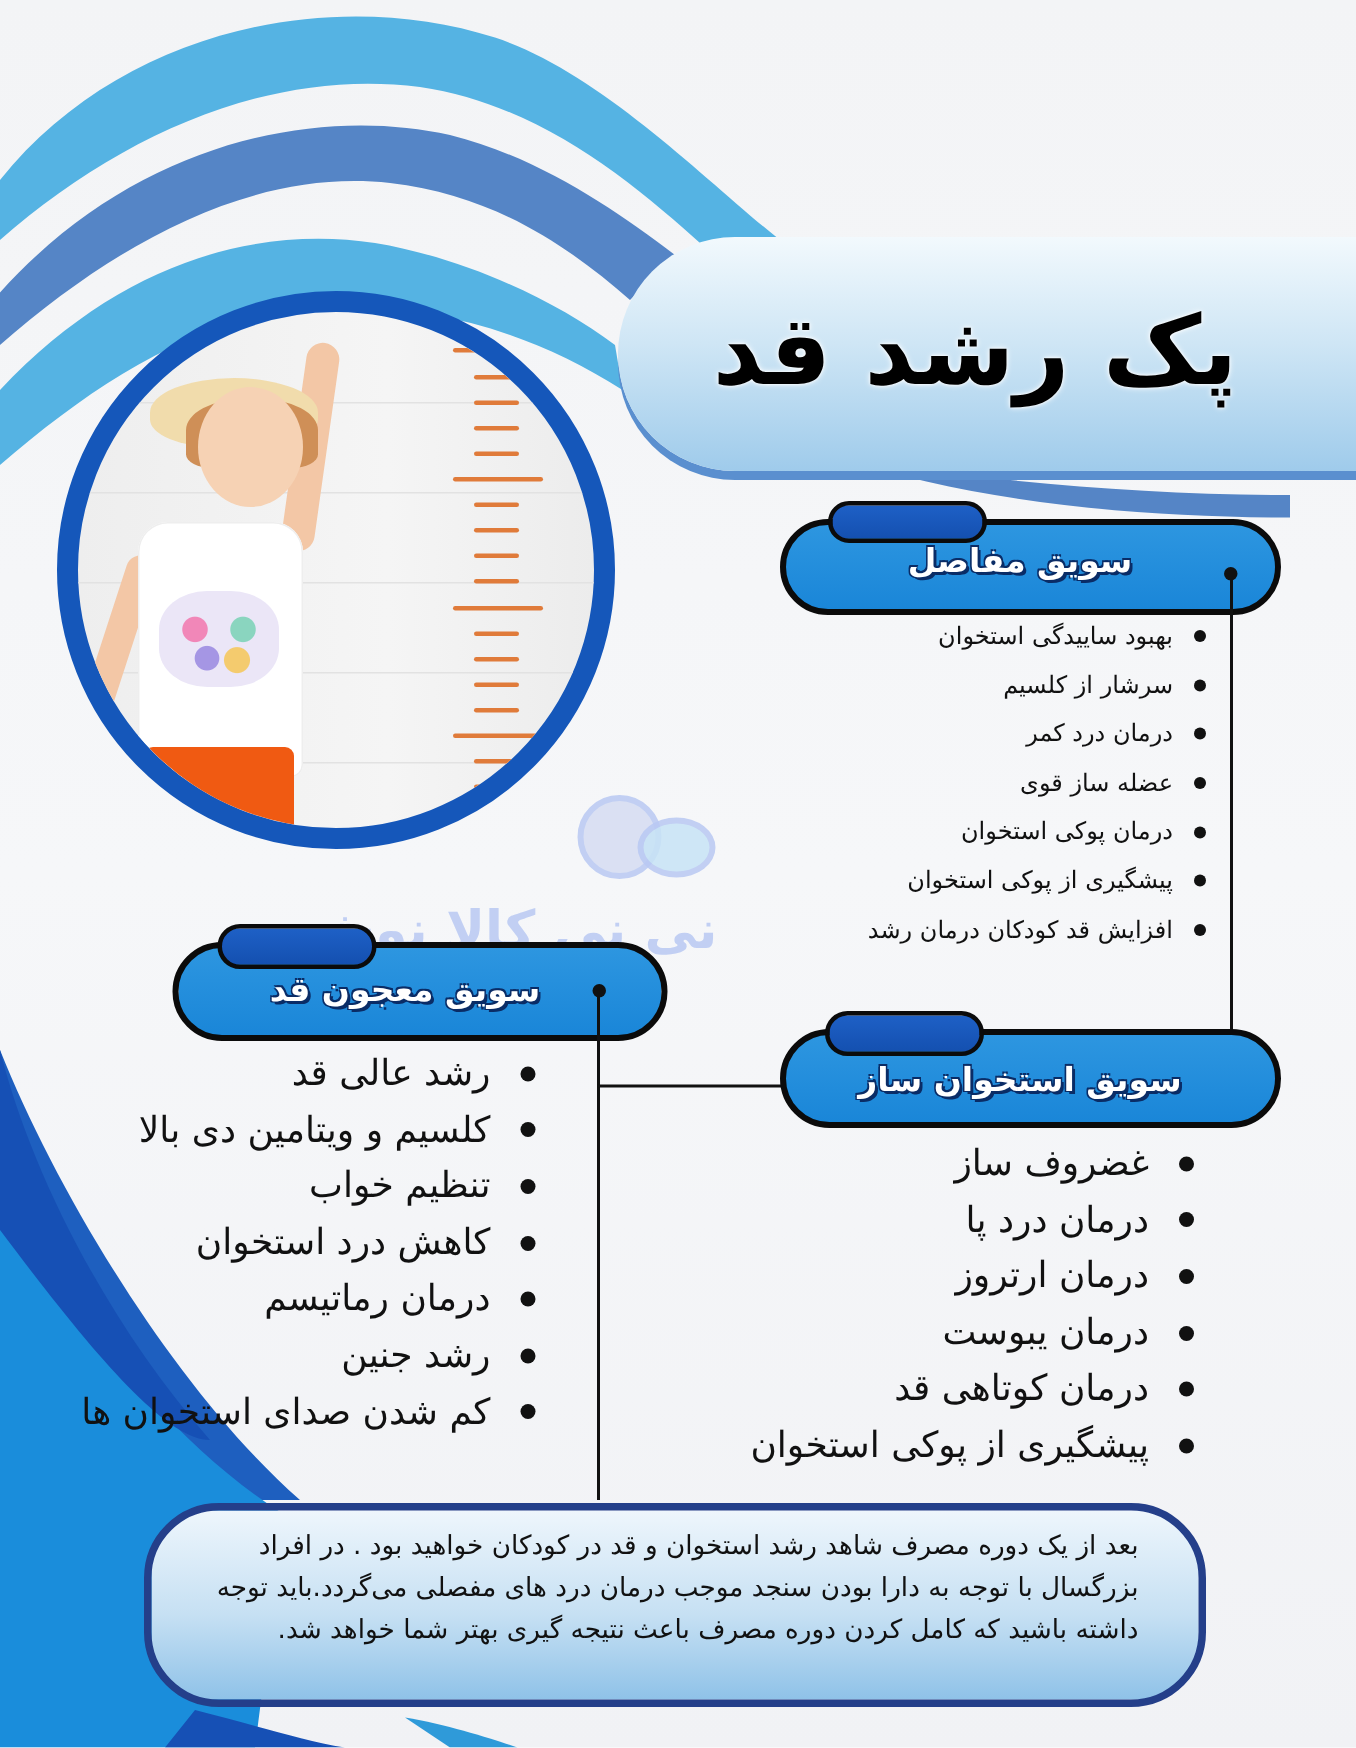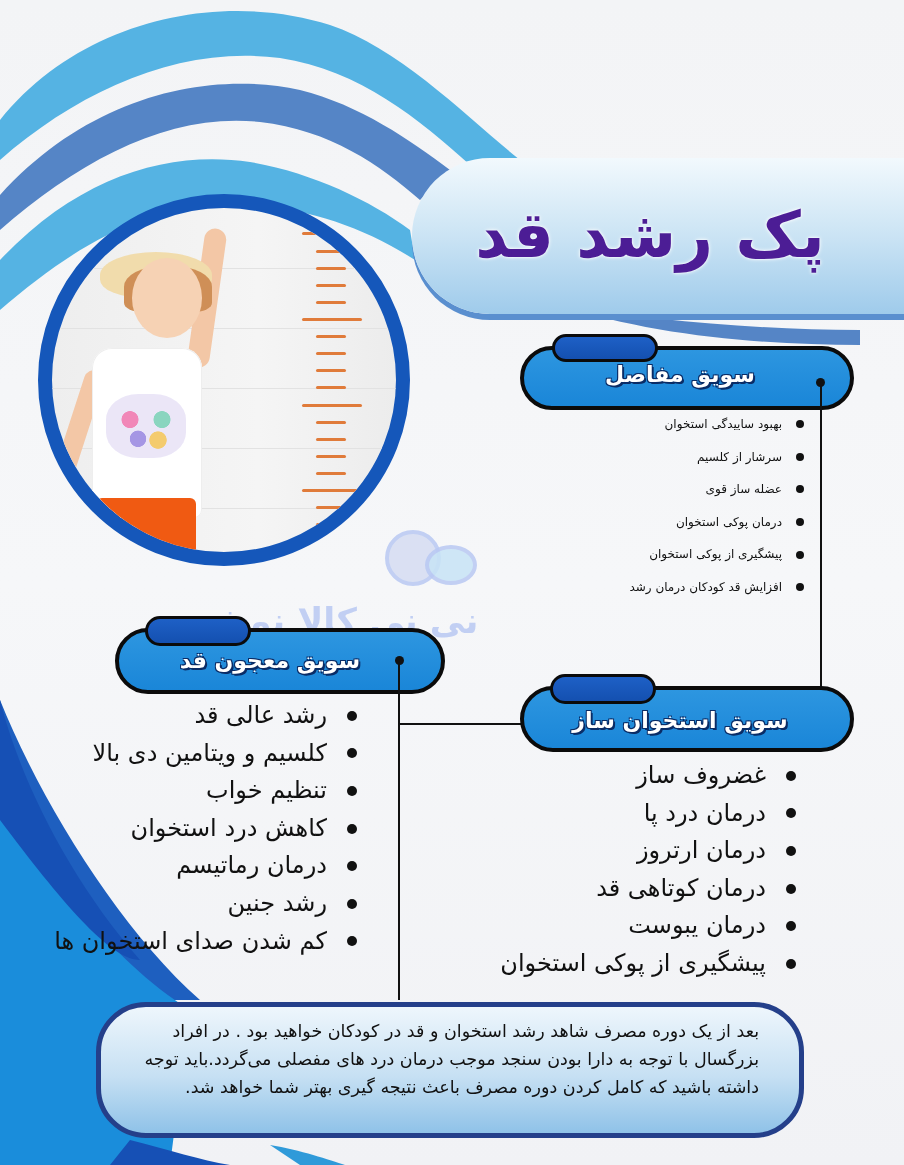--- a/index.html
+++ b/index.html
@@ -14,21 +14,21 @@
   
   .title-banner {
     left: 412px; top: 158px; width: 520px; height: 156px;
     border-radius: 78px 0 0 78px;
     background: linear-gradient(180deg, #f2f9fd 0%, #cfe6f5 45%, #9fcbeb 100%);
     box-shadow: 0 6px 0 #5a8fcf;
   }
   .title-text {
     left: 430px; top: 185px; width: 440px; height: 100px;
     direction: rtl; text-align: center;
-    font-size: 64px; font-weight: bold; color: #4c1d95;
+    font-size: 64px; font-weight: bold; color: #000000;
     -webkit-text-stroke: 0px; text-shadow: 0 0 4px #fff, 0 0 2px #fff;
     line-height: 100px;
   }
 
   
   .photo {
     left: 38px; top: 194px; width: 372px; height: 372px;
     border-radius: 50%;
     border: 14px solid #1557ba;
     box-sizing: border-box;
@@ -79,21 +79,21 @@
   .vline { width: 2px; background: #111; }
   .hline { height: 2px; background: #111; }
 
   
   .list { direction: rtl; margin: 0; padding: 0; list-style: none; }
   .list li { position: relative; white-space: nowrap; color: #111; }
   .list li::before {
     content: ""; position: absolute; right: -22px; top: 50%;
     width: 8px; height: 8px; border-radius: 50%; background: #111; transform: translateY(-50%);
   }
-  .list-small li { font-size: 12px; line-height: 32.6px; }
+  .list-small li { font-size: 16px; line-height: 32.6px; }
   .list-large li { font-size: 24px; line-height: 37.6px; }
   .list-large li::before { right: -30px; width: 10px; height: 10px; }
 
   
   .note {
     left: 96px; top: 1002px; width: 708px; height: 136px;
     border: 5px solid #243f8a; border-radius: 50px;
     box-sizing: border-box;
     background: linear-gradient(180deg, #eef6fc 0%, #c6e0f3 55%, #8fc2e8 100%);
   }
@@ -173,20 +173,21 @@
 
 <div class="abs pill" style="left:520px; top:346px; width:334px; height:64px;"></div>
 <div class="abs pill-tab" style="left:552px; top:334px; width:106px; height:28px;"></div>
 <div class="abs pill-label" style="left:560px; top:362px; width:240px;">سویق مفاصل</div>
 <div class="abs dot" style="left:816px; top:378px;"></div>
 <div class="abs vline" style="left:820px; top:382px; height:340px;"></div>
 
 <ul class="abs list list-small" style="right:122px; top:408px;">
   <li>بهبود ساییدگی استخوان</li>
   <li>سرشار از کلسیم</li>
+  <li>درمان درد کمر</li>
   <li>عضله ساز قوی</li>
   <li>درمان پوکی استخوان</li>
   <li>پیشگیری از پوکی استخوان</li>
   <li>افزایش قد کودکان درمان رشد</li>
 </ul>
 
 <div class="abs pill" style="left:115px; top:628px; width:330px; height:66px;"></div>
 <div class="abs pill-tab" style="left:145px; top:616px; width:106px; height:30px;"></div>
 <div class="abs pill-label" style="left:150px; top:648px; width:240px;">سویق معجون قد</div>
 <div class="abs dot" style="left:395px; top:656px;"></div>
@@ -204,22 +205,22 @@
 </ul>
 
 <div class="abs pill" style="left:520px; top:686px; width:334px; height:66px;"></div>
 <div class="abs pill-tab" style="left:550px; top:674px; width:106px; height:30px;"></div>
 <div class="abs pill-label" style="left:550px; top:708px; width:260px;">سویق استخوان ساز</div>
 
 <ul class="abs list list-large" style="right:138px; top:757px;">
   <li>غضروف ساز</li>
   <li>درمان درد پا</li>
   <li>درمان ارتروز</li>
+  <li>درمان یبوست</li>
   <li>درمان کوتاهی قد</li>
-  <li>درمان یبوست</li>
   <li>پیشگیری از پوکی استخوان</li>
 </ul>
 
 <div class="abs note">
   <div class="note-text">بعد از یک دوره مصرف شاهد رشد استخوان و قد در کودکان خواهید بود . در افراد بزرگسال با توجه به دارا بودن سنجد موجب درمان درد های مفصلی می‌گردد.باید توجه داشته باشید که کامل کردن دوره مصرف باعث نتیجه گیری بهتر شما خواهد شد.</div>
 </div>
 
 <div class="abs footer-strip"></div>
 
 </body></html>

